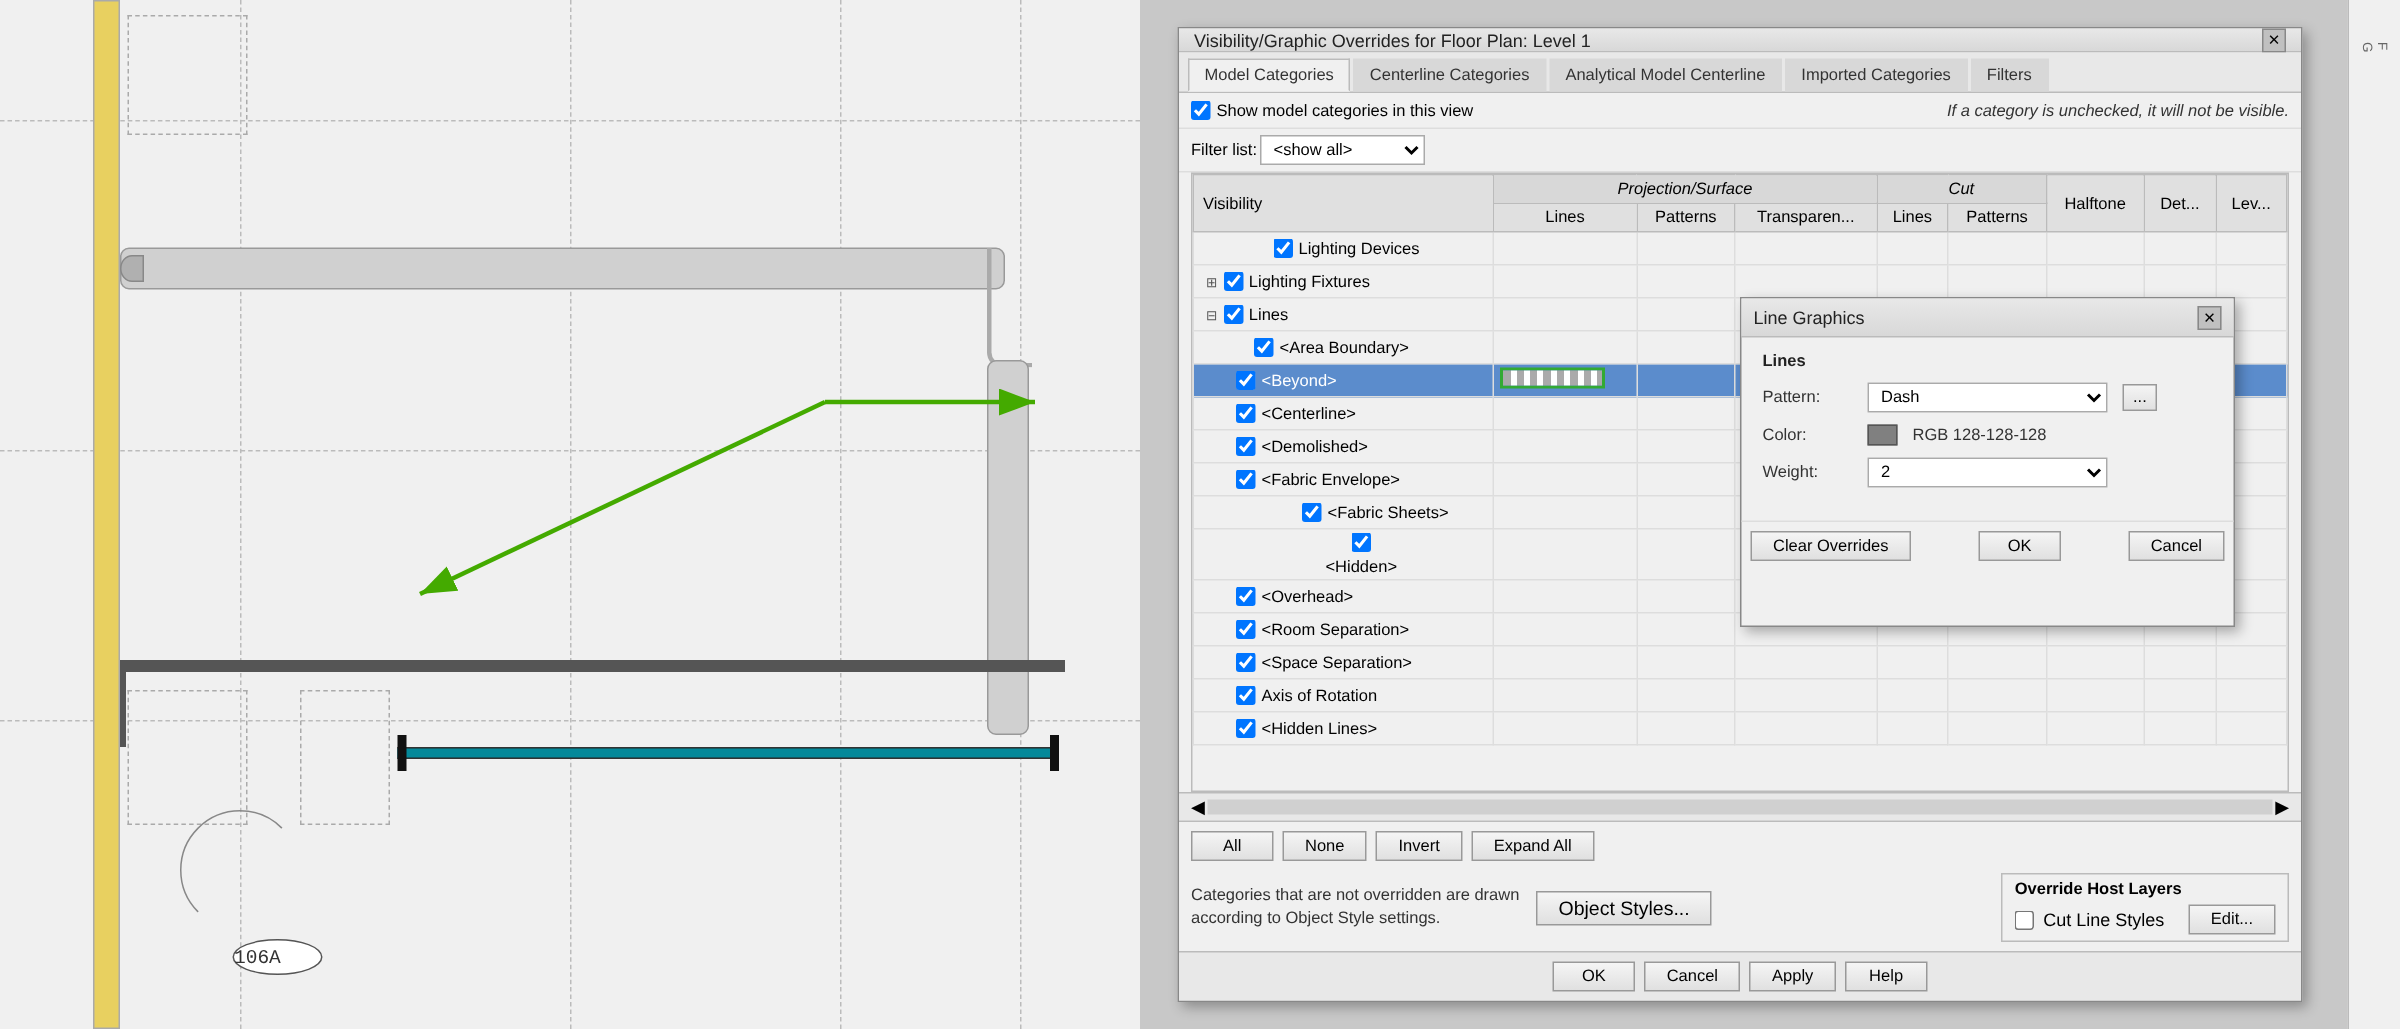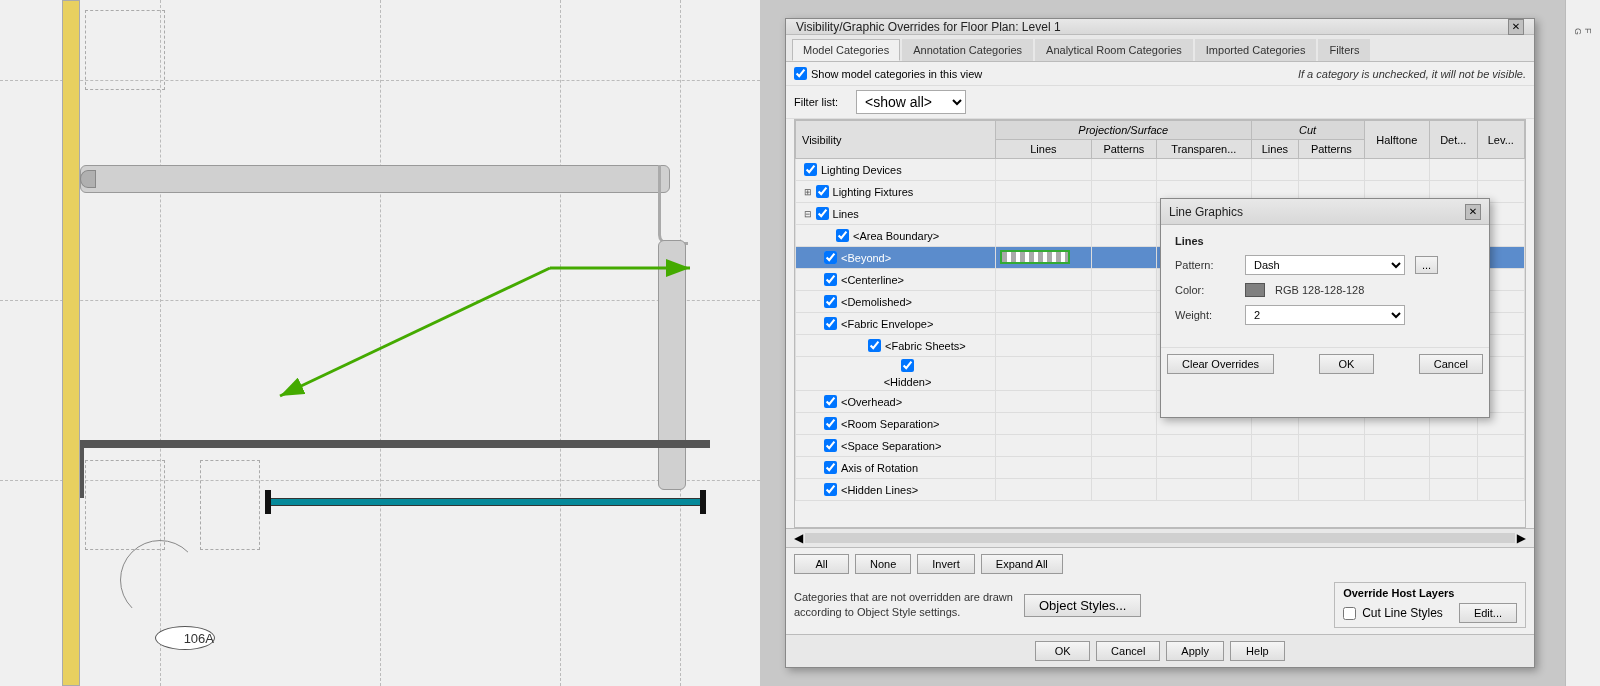--- a/index.html
+++ b/index.html
@@ -32,24 +32,25 @@
       position: absolute;
       background: #e8d060;
       border: 1px solid #aaa;
     }
     .fp-room-label {
       position: absolute;
       border: 1px solid #555;
       border-radius: 50%;
       display: flex;
       align-items: center;
-      justify-content: flex-end;
+      justify-content: flex-start;
       font-size: 13px;
       color: #333;
       background: white;
+      font-family: Liberation Mono, monospace;
     }
     .fp-black-bar {
       position: absolute;
       background: #111;
       border: 1px solid #333;
     }
     .fp-cyan-bar {
       position: absolute;
       background: #00bcd4;
       opacity: 0.7;
@@ -116,21 +117,21 @@
       border-color: #bbb;
       border-bottom: 1px solid #f0f0f0;
     }
     .toolbar-checkbox {
       display: flex;
       align-items: center;
       gap: 4px;
       font-size: 11px;
     }
     .filter-select {
-      font-size: 14px;
+      font-size: 11px;
       padding: 2px 4px;
       border: 1px solid #aaa;
       background: white;
       width: 110px;
     }
 
     .info-text {
       font-size: 11px;
       color: #333;
       margin-left: auto;
@@ -412,35 +413,35 @@
 
 <div class="main-dialog">
 
   <div class="dialog-titlebar">
     <span class="dialog-title">Visibility/Graphic Overrides for Floor Plan: Level 1</span>
     <div class="dialog-close-btn">✕</div>
   </div>
 
   <div class="dialog-tabs">
     <div class="tab-item active">Model Categories</div>
-    <div class="tab-item">Annotation Categories</div>
-    <div class="tab-item">Analytical Room Categories</div>
+    <div class="tab-item">Centerline Categories</div>
+    <div class="tab-item">Analytical Model Centerline</div>
     <div class="tab-item">Imported Categories</div>
     <div class="tab-item">Filters</div>
   </div>
 
   <div style="display:flex; align-items:center; padding:5px 8px; gap:10px; border-bottom:1px solid #ddd;">
     <div class="toolbar-checkbox">
       <input type="checkbox" checked="" style="">
       <span>Show model categories in this view</span>
     </div>
     <span class="info-text">If a category is unchecked, it will not be visible.</span>
   </div>
 
-  <div style="display:flex; align-items:center; padding:4px 8px; gap:18px; border-bottom:1px solid #ddd;">
+  <div style="display:flex; align-items:center; padding:4px 8px; gap:2px; border-bottom:1px solid #ddd;">
     <span style="font-size:11px;">Filter list:</span>
     <select class="filter-select">
       <option>&lt;show all&gt;</option>
     </select>
   </div>
 
   <div class="vg-table-container">
     <table class="vg-table">
       <thead>
         <tr>
@@ -456,21 +457,21 @@
           <th>Patterns</th>
           <th>Transparen...</th>
           <th>Lines</th>
           <th>Patterns</th>
         </tr>
       </thead>
       <tbody>
 
         <tr>
           <td style="padding-left:8px;">
-            <div style="display:flex;align-items:center;gap:4px;">
+            <div style="display:flex;align-items:center;gap:4px;justify-content:center;">
               <input type="checkbox" checked="" style="">
               <span>Lighting Devices</span>
             </div>
           </td>
           <td></td>
             <td></td>
             <td></td>
             <td></td>
             <td></td>
             <td></td>

